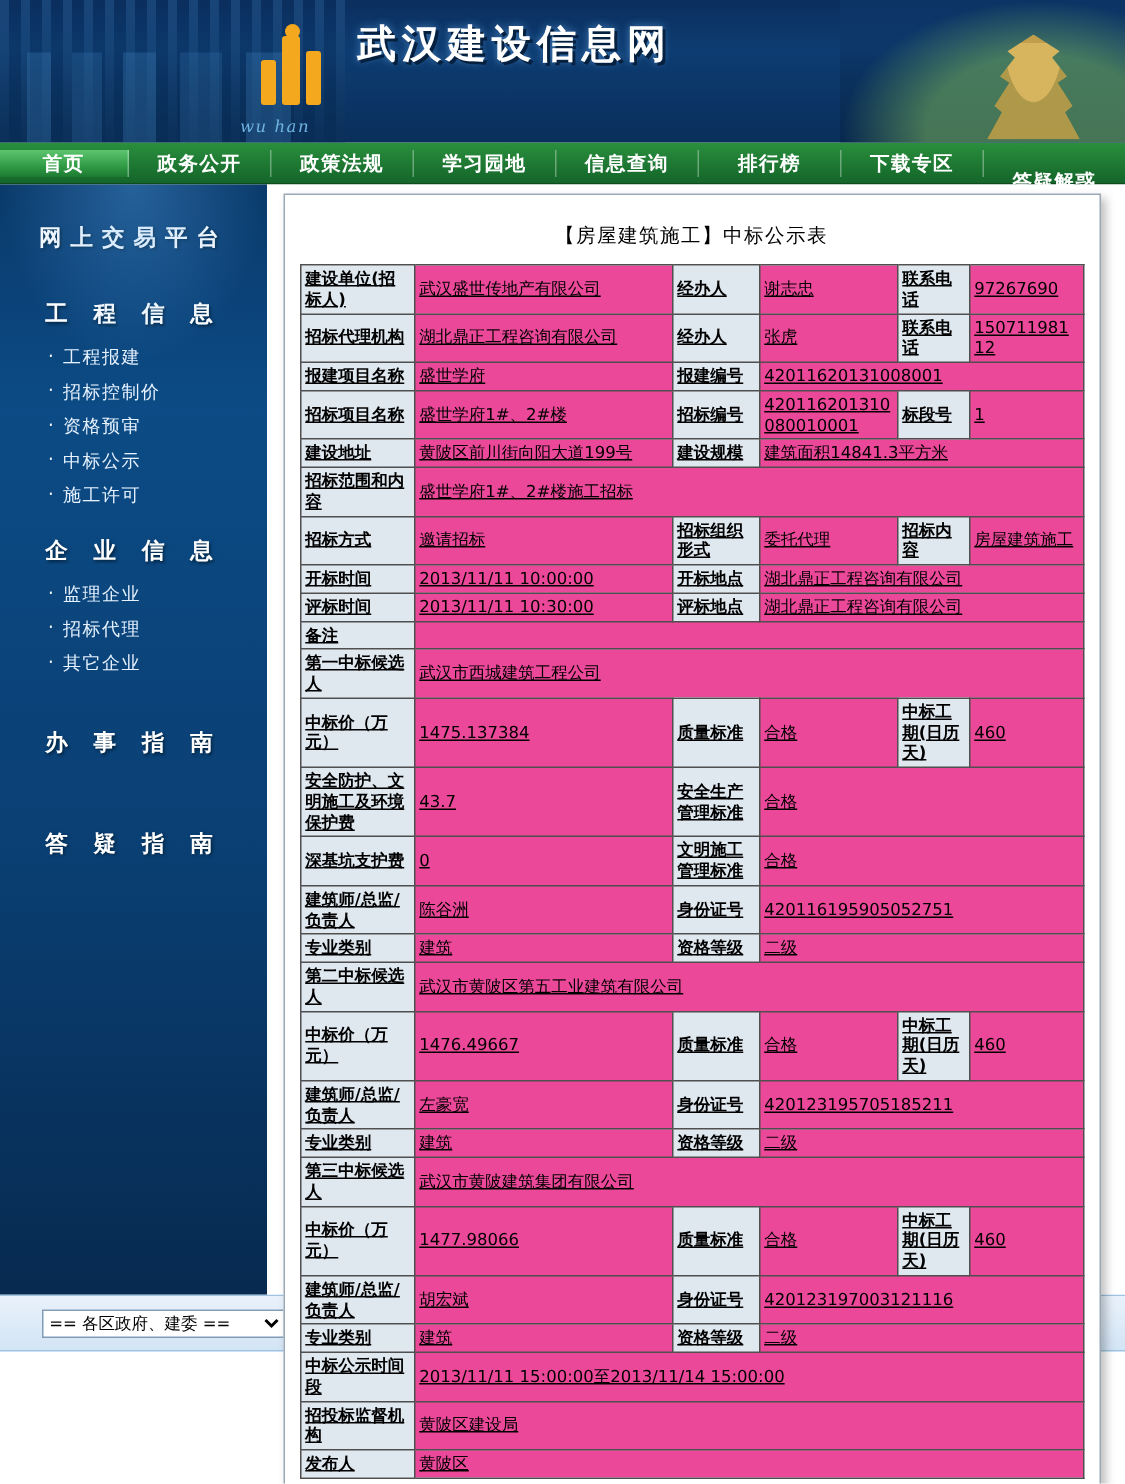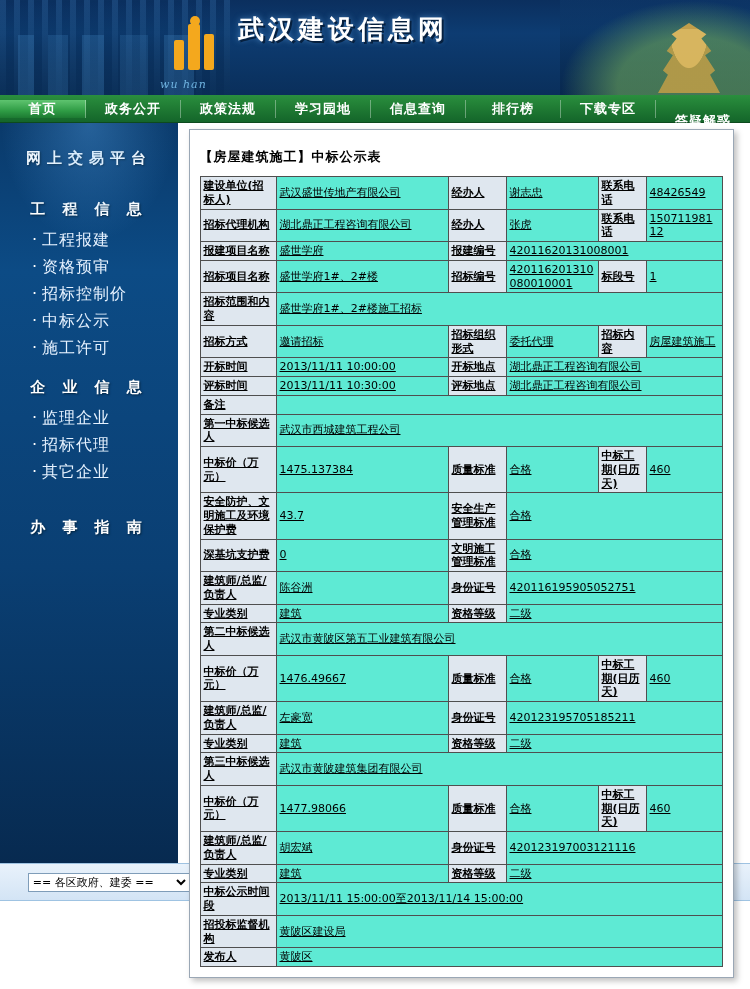--- a/index.html
+++ b/index.html
@@ -106,21 +106,21 @@
     width: 178px;
     background: linear-gradient(180deg,#0a3a6b 0%, #0c4b85 20%, #0a3f73 60%, #072a50 100%);
     position:relative; color:#cfe4f7; flex:0 0 178px;
   }
   .sidebar .sec-title {
     text-align:center; color:#ffffff; font-size:15px; font-weight:bold;
     letter-spacing:6px; padding:10px 16px 6px; text-shadow:1px 1px 2px #04243f;
   }
   .sidebar ul { list-style:none; margin:0; padding:2px 0 6px 0; }
   .sidebar li {
-    font-size:16px; color:#e6f2ff; padding:3px 0 3px 42px; cursor:pointer;
+    font-size:12px; color:#e6f2ff; padding:3px 0 3px 42px; cursor:pointer;
     position:relative; letter-spacing:1px;
   }
   .sidebar li:before{
     content:"·"; position:absolute; left:32px; color:#ffffff;
   }
   .sidebar .spacer{height:16px;}
   .sidebar .glow {
     position:absolute; left:0; right:0; top:0; height:120px;
     background: radial-gradient(ellipse at 50% 0%, rgba(90,170,240,.35), rgba(0,0,0,0) 70%);
     pointer-events:none;
@@ -134,41 +134,41 @@
     position:relative;
     margin: 0 auto;
     width: 545px;
     min-height: 725px;
     background:#ffffff;
     border:1px solid #9aa7b5;
     box-shadow: 3px 3px 6px rgba(0,0,0,.25);
     padding: 14px 10px 10px 10px;
   }
   .doc-title {
-    text-align:left; font-size:13px; font-weight:bold; margin: 4px 0 10px;
+    text-align:center; font-size:13px; font-weight:normal; margin: 4px 0 10px;
     letter-spacing:1px;
   }
 
   table.form {
     width:100%; border-collapse:collapse; table-layout:fixed;text-decoration:underline;
   }
   table.form td {
     border:1px solid #4f4f4f;
     font-size:11px;
     padding:2px 3px;
     vertical-align:middle;
     line-height:1.25;
     word-break:break-all;
   }
   td.lbl {
     background:#dfe7ef;
     font-weight:bold;
     color:#000;
   }
-  td.val { background:#5eead4; }
+  td.val { background:#ec4899; }
 
   
   .selects {
     background: linear-gradient(180deg,#e9f2fb 0%, #d3e4f5 100%);
     border-top:1px solid #9fc3e2;
     border-bottom:1px solid #9fc3e2;
     height:38px; display:flex; align-items:center; justify-content:space-around;
     padding: 0 12px;
   }
   .selects select {
@@ -215,37 +215,38 @@
 
   <div class="sidebar">
     <div class="glow"></div>
     <div class="spacer"></div>
     <div class="sec-title">网上交易平台</div>
     <div class="spacer"></div>
 
     <div class="sec-title">工 程 信 息</div>
     <ul>
       <li>工程报建</li>
+      <li>招标控制价</li>
       <li>资格预审</li>
-      <li>招标控制价</li>
       <li>中标公示</li>
       <li>施工许可</li>
     </ul>
 
     <div class="sec-title">企 业 信 息</div>
     <ul>
       <li>监理企业</li>
       <li>招标代理</li>
       <li>其它企业</li>
     </ul>
 
     <div class="spacer"></div>
     <div class="sec-title">办 事 指 南</div>
     <div class="spacer"></div>
     <div class="spacer"></div>
+    <div class="sec-title">答 疑 指 南</div>
   </div>
 
   <div class="content">
     <div class="paper">
       <div class="doc-title">【房屋建筑施工】中标公示表</div>
 
       <table class="form">
         <colgroup>
           <col style="width:76px">
           <col style="width:172px">
@@ -255,21 +256,21 @@
           <col style="width:76px">
         </colgroup>
 
         <tbody>
             <tr>
           <td class="lbl">建设单位(招标人)</td>
           <td class="val">武汉盛世传地产有限公司</td>
           <td class="lbl">经办人</td>
           <td class="val">谢志忠</td>
           <td class="lbl">联系电话</td>
-          <td class="val">48426549</td>
+          <td class="val">97267690</td>
         </tr>
 
         <tr>
           <td class="lbl">招标代理机构</td>
           <td class="val">湖北鼎正工程咨询有限公司</td>
           <td class="lbl">经办人</td>
           <td class="val">张虎</td>
           <td class="lbl">联系电话</td>
           <td class="val">15071198112</td>
         </tr>
@@ -283,20 +284,26 @@
 
         <tr>
           <td class="lbl">招标项目名称</td>
           <td class="val">盛世学府1#、2#楼</td>
           <td class="lbl">招标编号</td>
           <td class="val">420116201310080010001</td>
           <td class="lbl">标段号</td>
           <td class="val">1</td>
         </tr>
 
+        <tr>
+          <td class="lbl">建设地址</td>
+          <td class="val">黄陂区前川街向阳大道199号</td>
+          <td class="lbl">建设规模</td>
+          <td class="val" colspan="3">建筑面积14841.3平方米</td>
+        </tr>
 
         <tr>
           <td class="lbl">招标范围和内容</td>
           <td class="val" colspan="5">盛世学府1#、2#楼施工招标</td>
         </tr>
 
         <tr>
           <td class="lbl">招标方式</td>
           <td class="val">邀请招标</td>
           <td class="lbl">招标组织形式</td>

